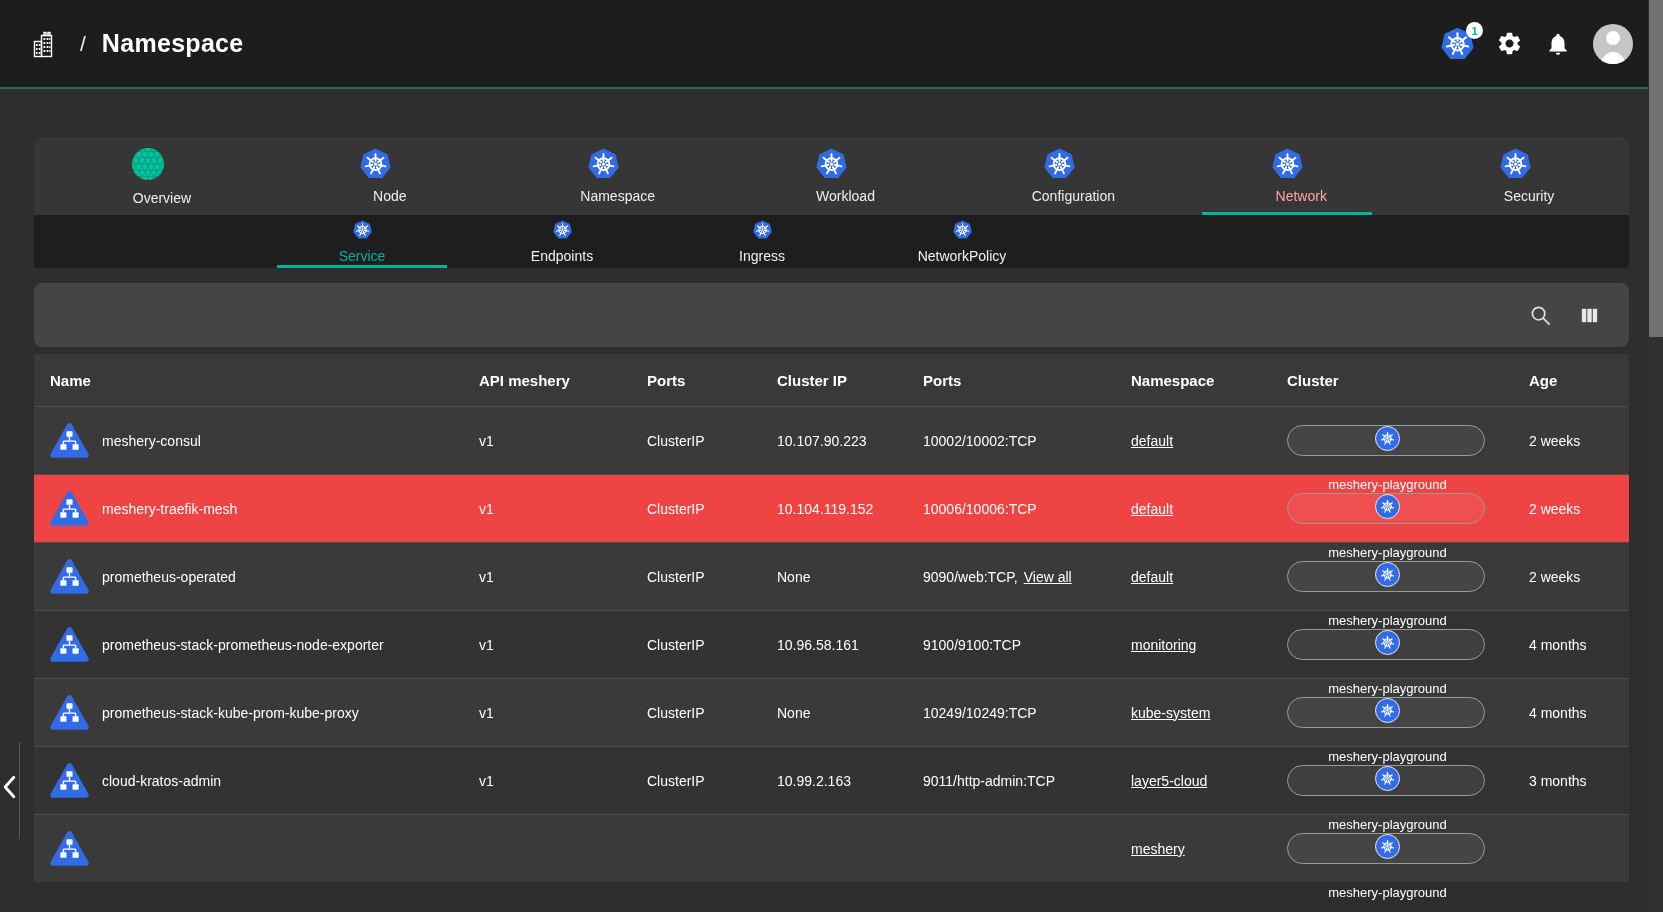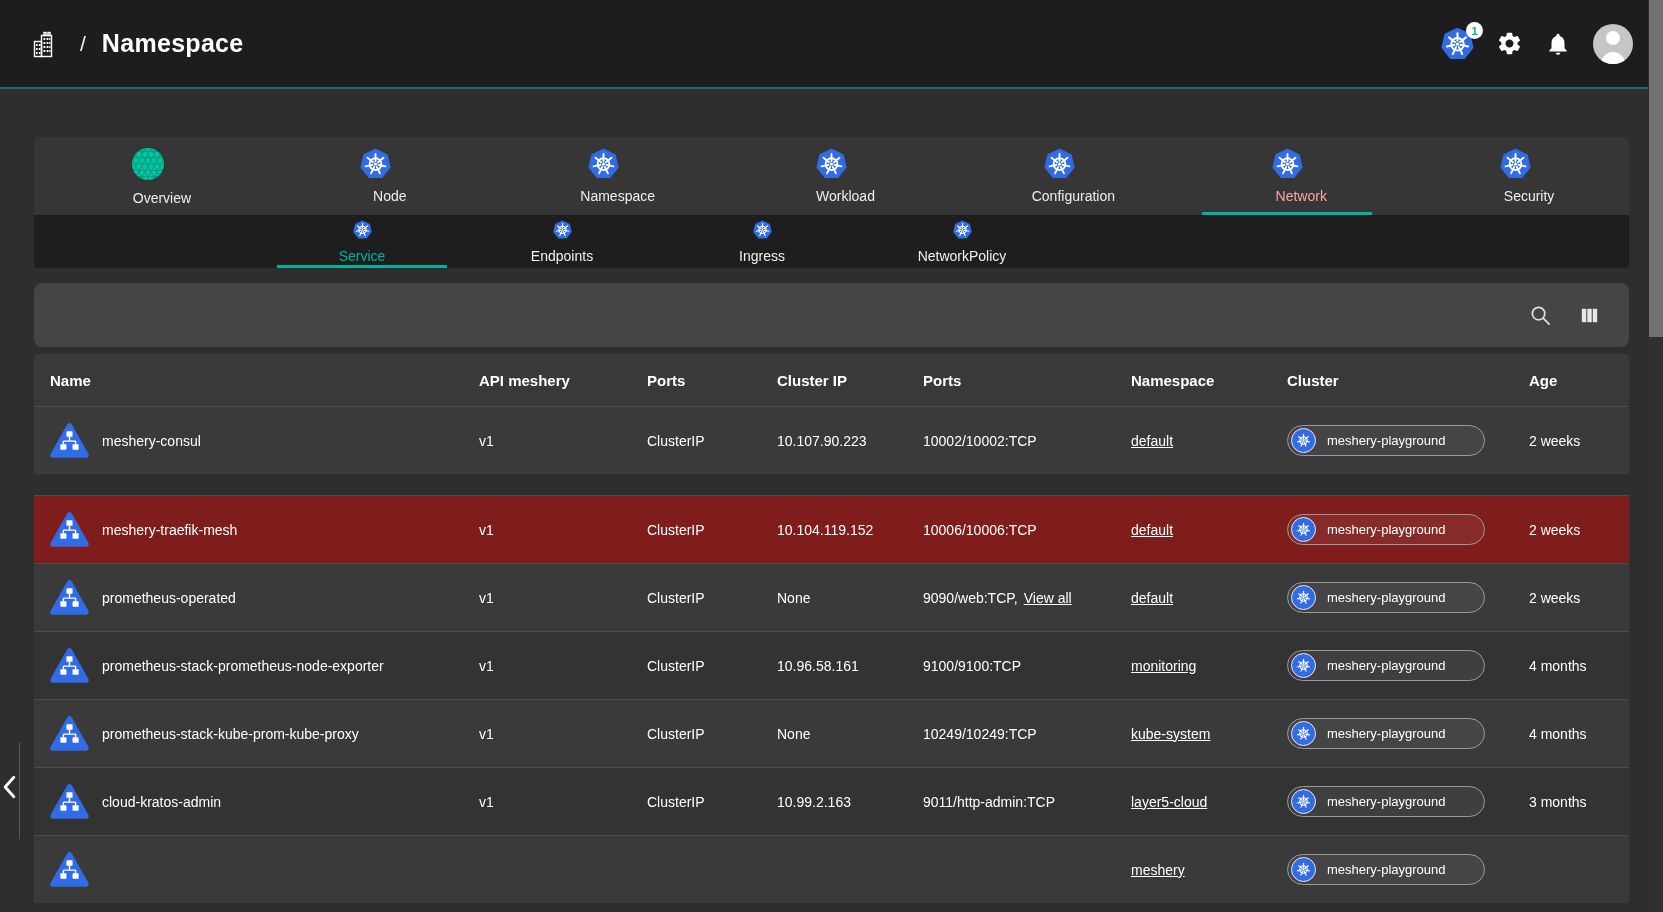--- a/index.html
+++ b/index.html
@@ -69,31 +69,31 @@
   
   .table { margin: 7px 34px 0; }
   .thead, .trow {
     display: grid;
     grid-template-columns: 430px 168px 130px 146px 208px 156px 242px 1fr;
     align-items: center;
   }
   .thead { height: 52px; background: #393939; font-weight: bold; font-size: 15px; border-radius: 4px 4px 0 0; }
   .trow { height: 68px; background: #333333; border-top: 1px solid #4c4c4c; font-size: 14px; }
   .trow:nth-child(even) { background: #3a3a3a; }
-  .trow.hl { background: #7f1d1d; margin-top: 21px; }
+  .trow.hl { background: #ef4444; }
   .cell { padding-left: 15px; }
   .name-cell { display: flex; align-items: center; gap: 13px; padding-left: 16px; }
   .svc-icon { width: 39px; height: 39px; flex: 0 0 auto; }
   .ns-link { color: #fff; text-decoration: underline; cursor: pointer; }
   .view-all { color: #fff; text-decoration: underline; cursor: pointer; margin-left: 6px; font-weight: 500; }
   .chip {
-    display: inline-flex; align-items: center; gap: 11px;
+    display: inline-flex; align-items: center; gap: 26px;
     height: 31px; width: 198px;
     border: 1px solid #9a9a9a; border-radius: 16px;
-    padding-left: 3px; background: rgba(255,255,255,0.06); cursor: pointer;
+    padding-left: 3px; background: rgba(255,255,255,0.06); cursor: pointer; flex-direction: column;
   }
   .chip-icon {
     width: 25px; height: 25px; border-radius: 50%; background: #326CE5;
     border: 1px solid #e8e8e8; display: flex; align-items: center; justify-content: center; flex: 0 0 auto;
   }
   .chip-icon svg { width: 17px; height: 17px; }
   .chip-label { font-size: 13px; color: #fff; }
 
   
   .collapse-handle { position: absolute; left: 3px; top: 775px; width: 16px; height: 30px; cursor: pointer; }

